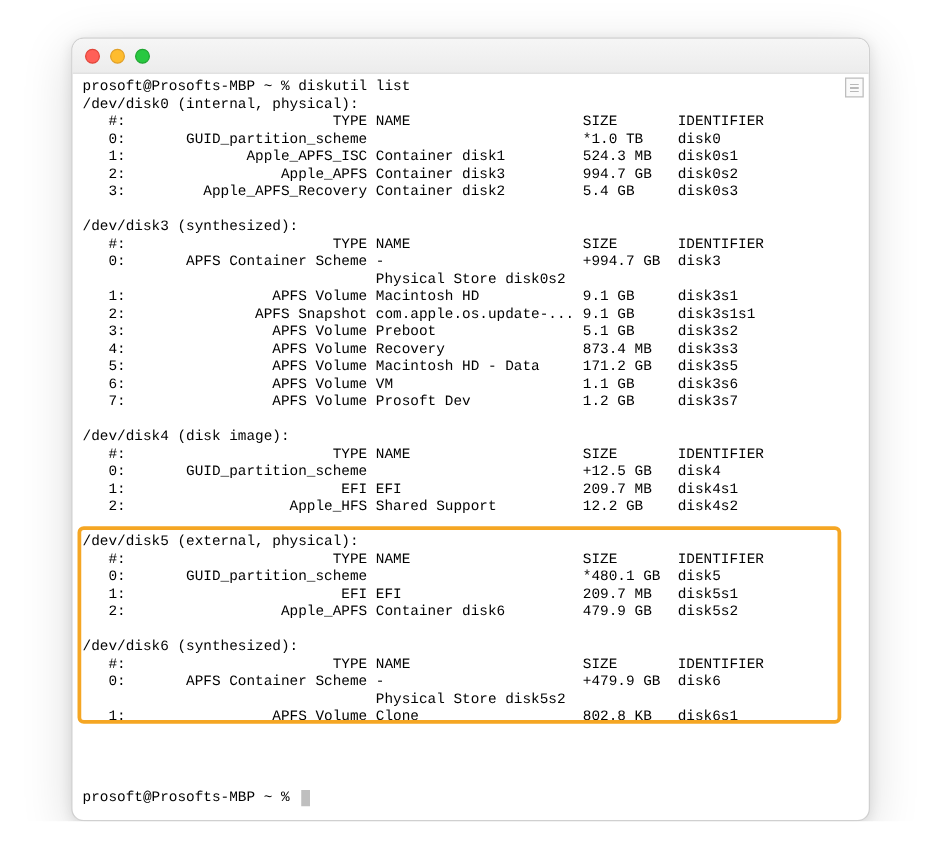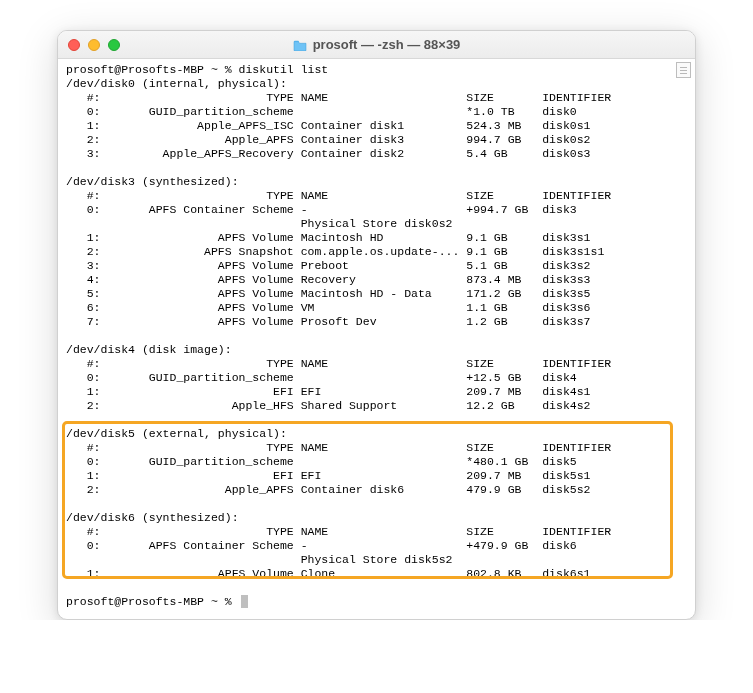--- a/index.html
+++ b/index.html
@@ -53,42 +53,35 @@
       pointer-events: none;
     }
     .scrollbar-track {
       position: absolute; right: 4px; top: 3px; width: 15px; height: 16px;
       border: 1px solid #bdbdbd; background: #fafafa;
     }
     .scrollbar-track::before {
       content: ""; position: absolute; left: 3px; right: 3px; top: 3px; bottom: 3px;
       background: repeating-linear-gradient(0deg,#b8b8b8 0 1px,transparent 1px 3px);
     }
-    .prompt-row { display: flex; align-items: flex-start; }
+    .prompt-row { display: flex; align-items: flex-start; margin-top: 37px; }
     .cursor {
       display: inline-block; width: 7px; height: 13px;
       background: #bfbfbf; margin-left: 2px; vertical-align: text-bottom;
     }
   </style>
 </head>
 <body>
 
 <div class="window">
   <div class="titlebar">
     <div class="traffic">
       <div class="dot red"></div>
       <div class="dot yellow"></div>
       <div class="dot green"></div>
-    </div>
-    <div class="title-center">
-      <svg class="folder-icon" viewBox="0 0 16 14">
-        <path d="M1 3 h5 l1.5 2 H15 v8 a1 1 0 0 1 -1 1 H2 a1 1 0 0 1 -1 -1 Z" fill="#6fc3f6" stroke="#3a9dd8" stroke-width="0.6"></path>
-        <path d="M1 3 a1 1 0 0 1 1 -1 h4 l1 1.5 H1 Z" fill="#55b2ec"></path>
-      </svg>
-      <span>prosoft — -zsh — 88×39</span>
     </div>
   </div>
 
   <div class="content-wrap">
     <div class="scrollbar-track"></div>
     <div class="content" id="term">prosoft@Prosofts-MBP ~ % diskutil list
 /dev/disk0 (internal, physical):
    #:                        TYPE NAME                    SIZE       IDENTIFIER
    0:       GUID_partition_scheme                         *1.0 TB    disk0
    1:              Apple_APFS_ISC Container disk1         524.3 MB   disk0s1

